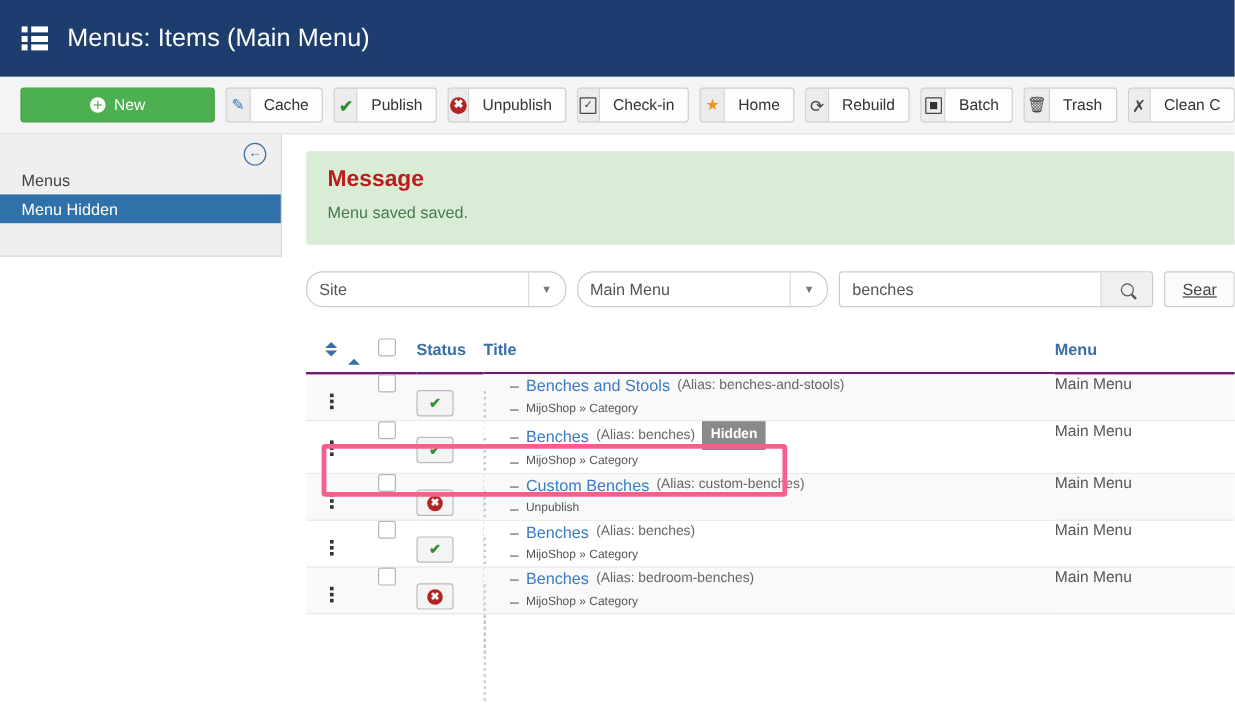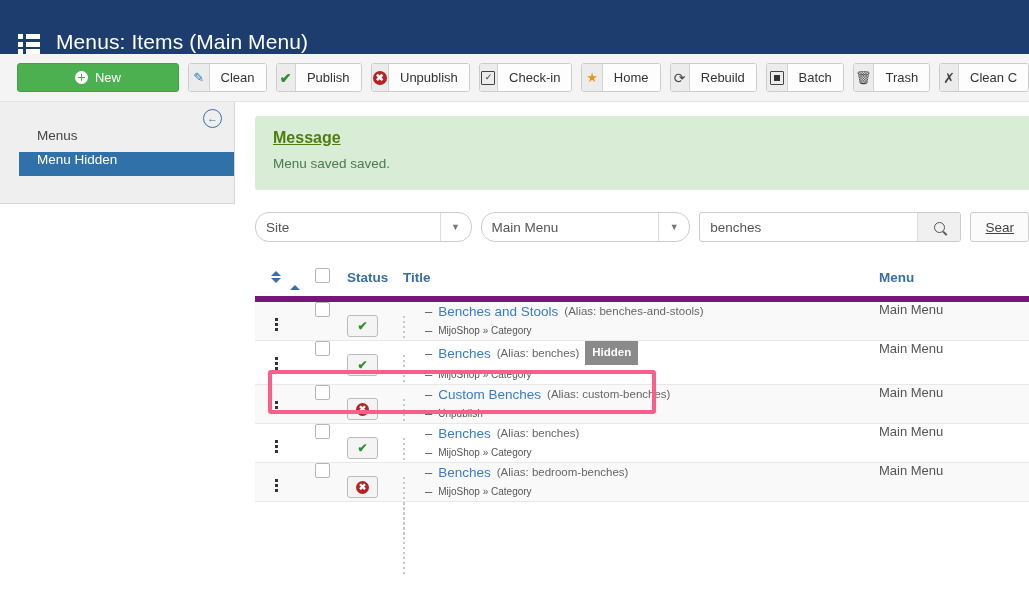--- a/index.html
+++ b/index.html
@@ -7,24 +7,24 @@
     width: 1029px; height: 597px;
     overflow: hidden;
     background: #ffffff;
     font-family: "Liberation Sans", sans-serif;
     -webkit-font-smoothing: antialiased;
   }
   #app { position: relative; width: 1029px; height: 597px; overflow: hidden; }
 
   
   .topbar {
-    height: 54px;
+    height: 64px;
     background: #1c3d6e;
     display: flex;
-    align-items: flex-end;
+    align-items: center;
     padding-left: 18px;
     box-sizing: border-box;
   }
   .topbar-icon {
     width: 22px; height: 20px;
     display: flex; flex-direction: column; justify-content: space-between;
     margin-right: 16px;
   }
   .topbar-icon .irow { display: flex; height: 5px; gap: 3px; }
   .topbar-icon .irow .sq { width: 5px; background: #ffffff; }
@@ -134,45 +134,44 @@
     padding: 7px 12px 0 0;
   }
   .collapse-ic {
     width: 17px; height: 17px; border-radius: 50%;
     border: 1.5px solid #3a6ea5; color: #3a6ea5;
     display: flex; align-items: center; justify-content: center;
     font-size: 11px; line-height: 1; cursor: pointer;
   }
   .side-item {
     height: 24px;
-    display: flex; 
+    display: flex; align-items: center;
     padding-left: 18px;
     font-size: 13.5px;
     color: #444444;
     cursor: pointer;
-    margin-left: 19px;
   }
   .side-item.active { background: #3071a9; color: #ffffff; }
 
   
   .main {
     flex: 1;
     padding: 14px 0 0 20px;
     box-sizing: border-box;
     overflow: hidden;
   }
   .message {
     background: #d9ecd5;
     border-radius: 3px;
     padding: 13px 18px 16px 18px;
     box-sizing: border-box;
     width: 790px;
   }
   .message-title {
-    font-size: 16px; font-weight: bold; color: #4d7c0f; margin-bottom: 7px; text-decoration: underline;
+    font-size: 19px; font-weight: bold; color: #b91c1c; margin-bottom: 7px;
   }
   .message-line { font-size: 13.5px; color: #4a7a4d; line-height: 20px; }
 
   
   .filters {
     display: flex; align-items: center; gap: 9px;
     margin-top: 22px;
     white-space: nowrap;
   }
   .sel {
@@ -227,21 +226,21 @@
   }
 
   
   .tbl { margin-top: 26px; width: 784px; border-collapse: collapse; }
   .tbl th {
     text-align: left;
     font-size: 13.5px;
     color: #3a6ea5;
     font-weight: bold;
     padding: 0 0 10px 0;
-    border-bottom: 6px solid #701a75;
+    border-bottom: 2px solid #701a75;
     vertical-align: middle;
   }
   .th-sort { width: 44px; padding-left: 16px !important; }
   .th-check { width: 32px; }
   .th-status { width: 56px; }
   .th-title { }
   .th-menu { width: 160px; }
   .sorticons { display: flex; align-items: center; gap: 9px; }
   .tri { width: 0; height: 0; }
   .tri-up { border-left: 5px solid transparent; border-right: 5px solid transparent; border-bottom: 5px solid #3a6ea5; }
@@ -331,21 +330,21 @@
 
     <div class="btn-new">
       <span class="plus-circle"></span>
       <span>New</span>
     </div>
 
     <div class="btn-group">
       <span class="ic">
           <span class="edit-ic">✎</span>
         </span>
-      <span class="lb">Clean</span>
+      <span class="lb">Cache</span>
     </div>
 
     <div class="btn-group">
       <span class="ic">
           <span class="check-green">✔</span>
         </span>
       <span class="lb">Publish</span>
     </div>
 
     <div class="btn-group">

